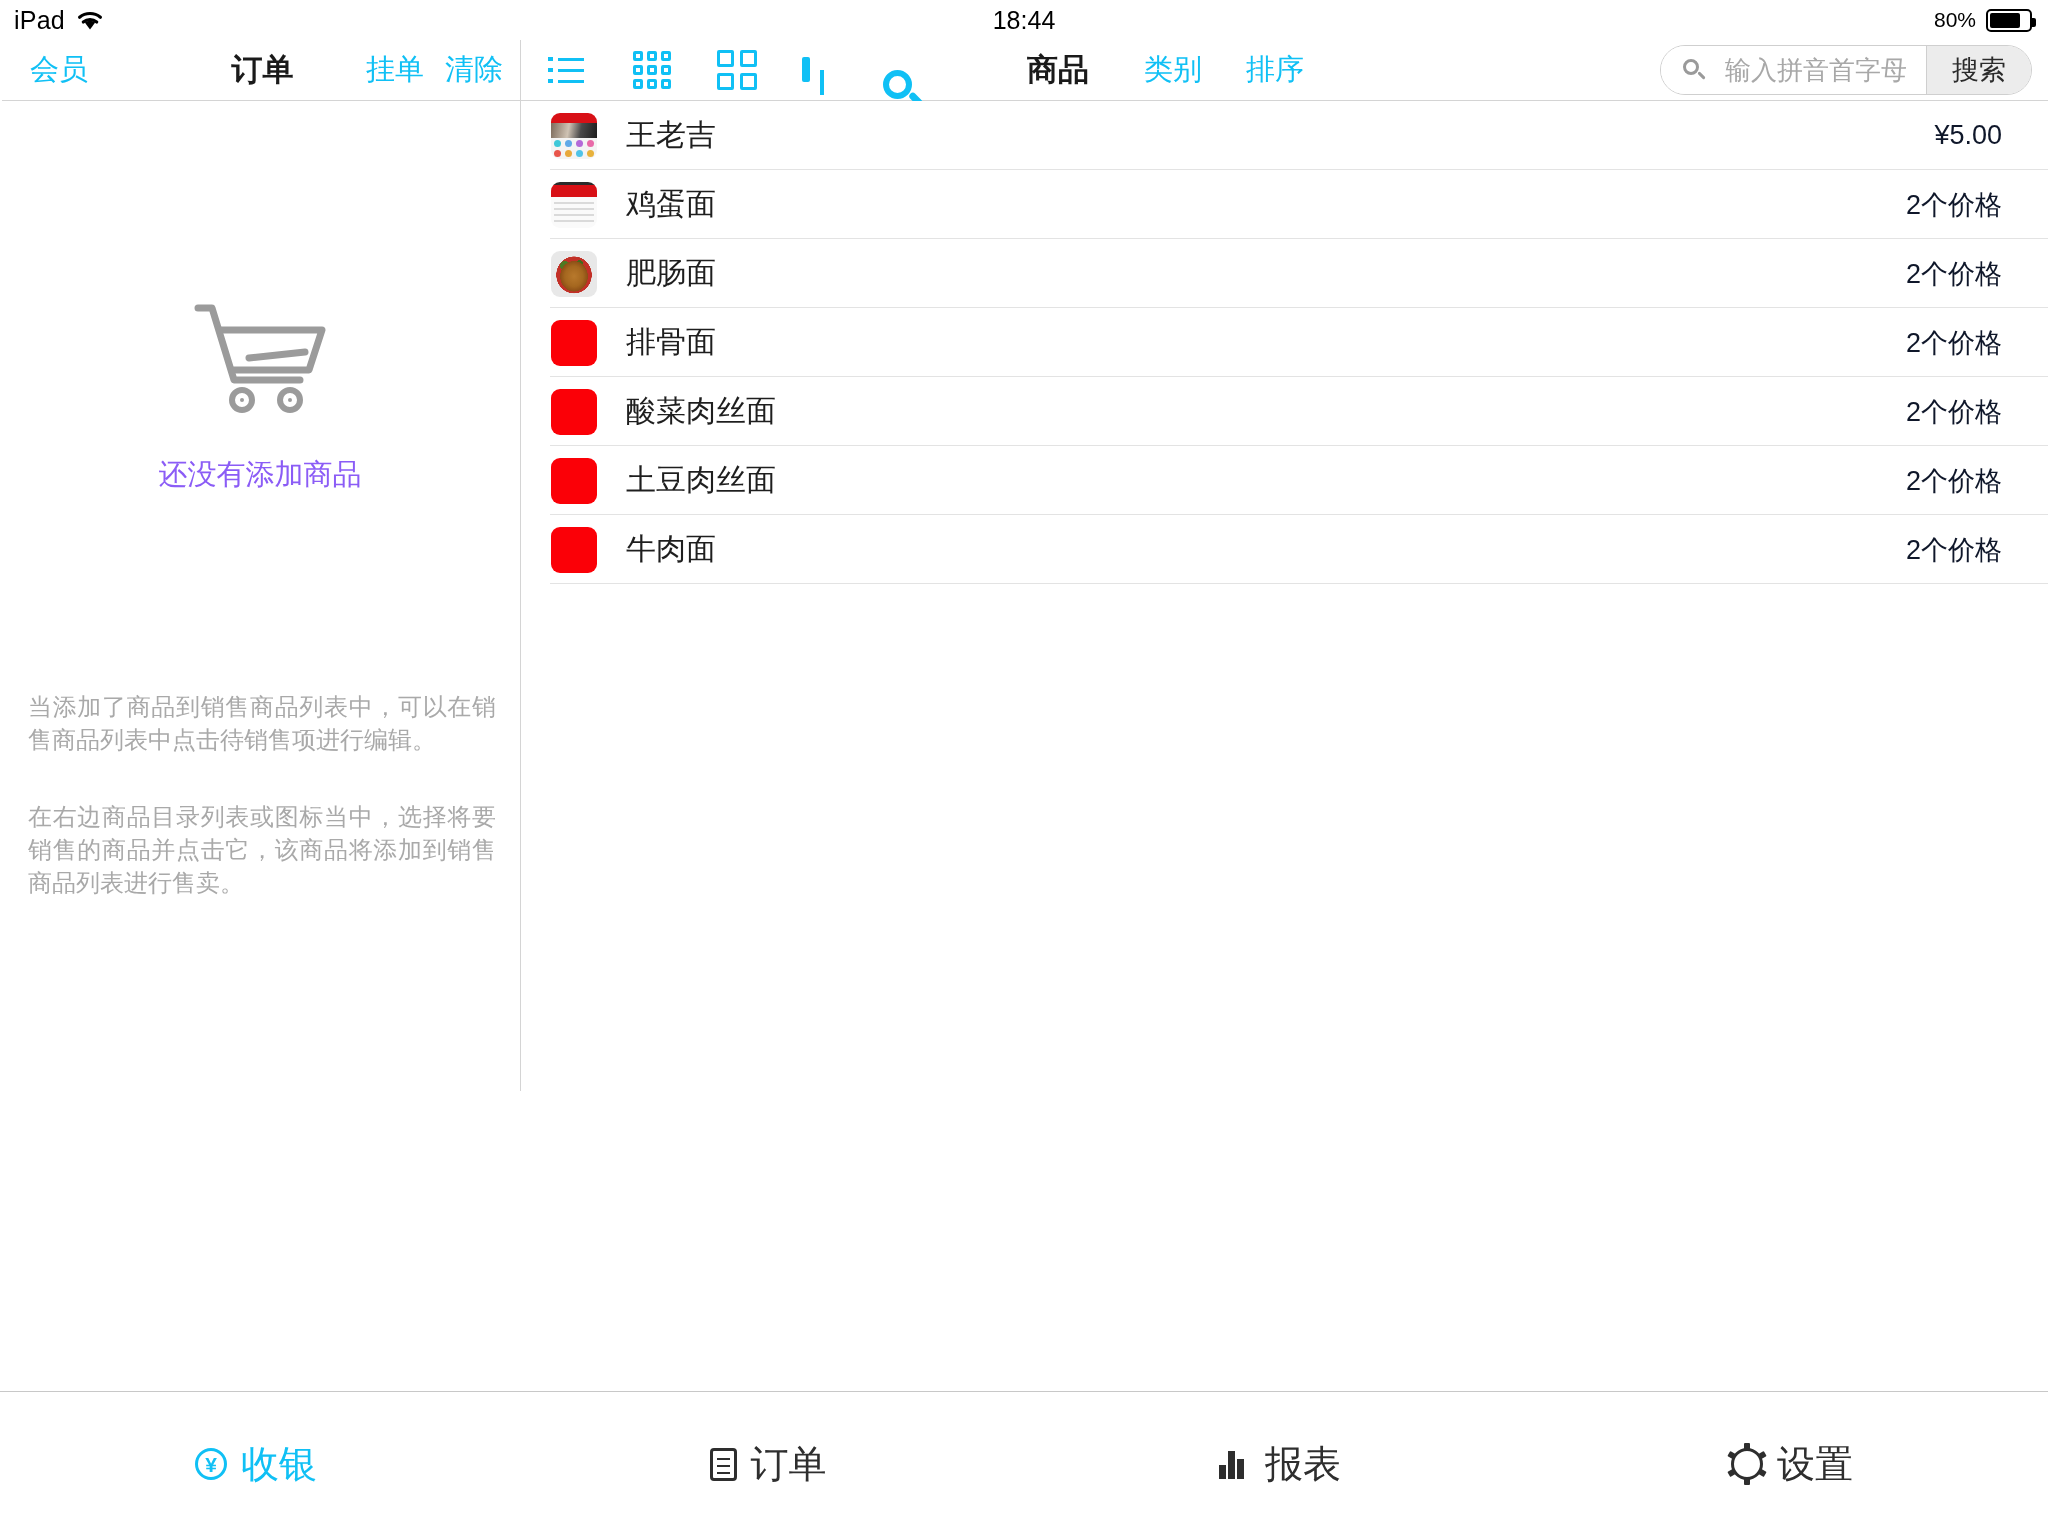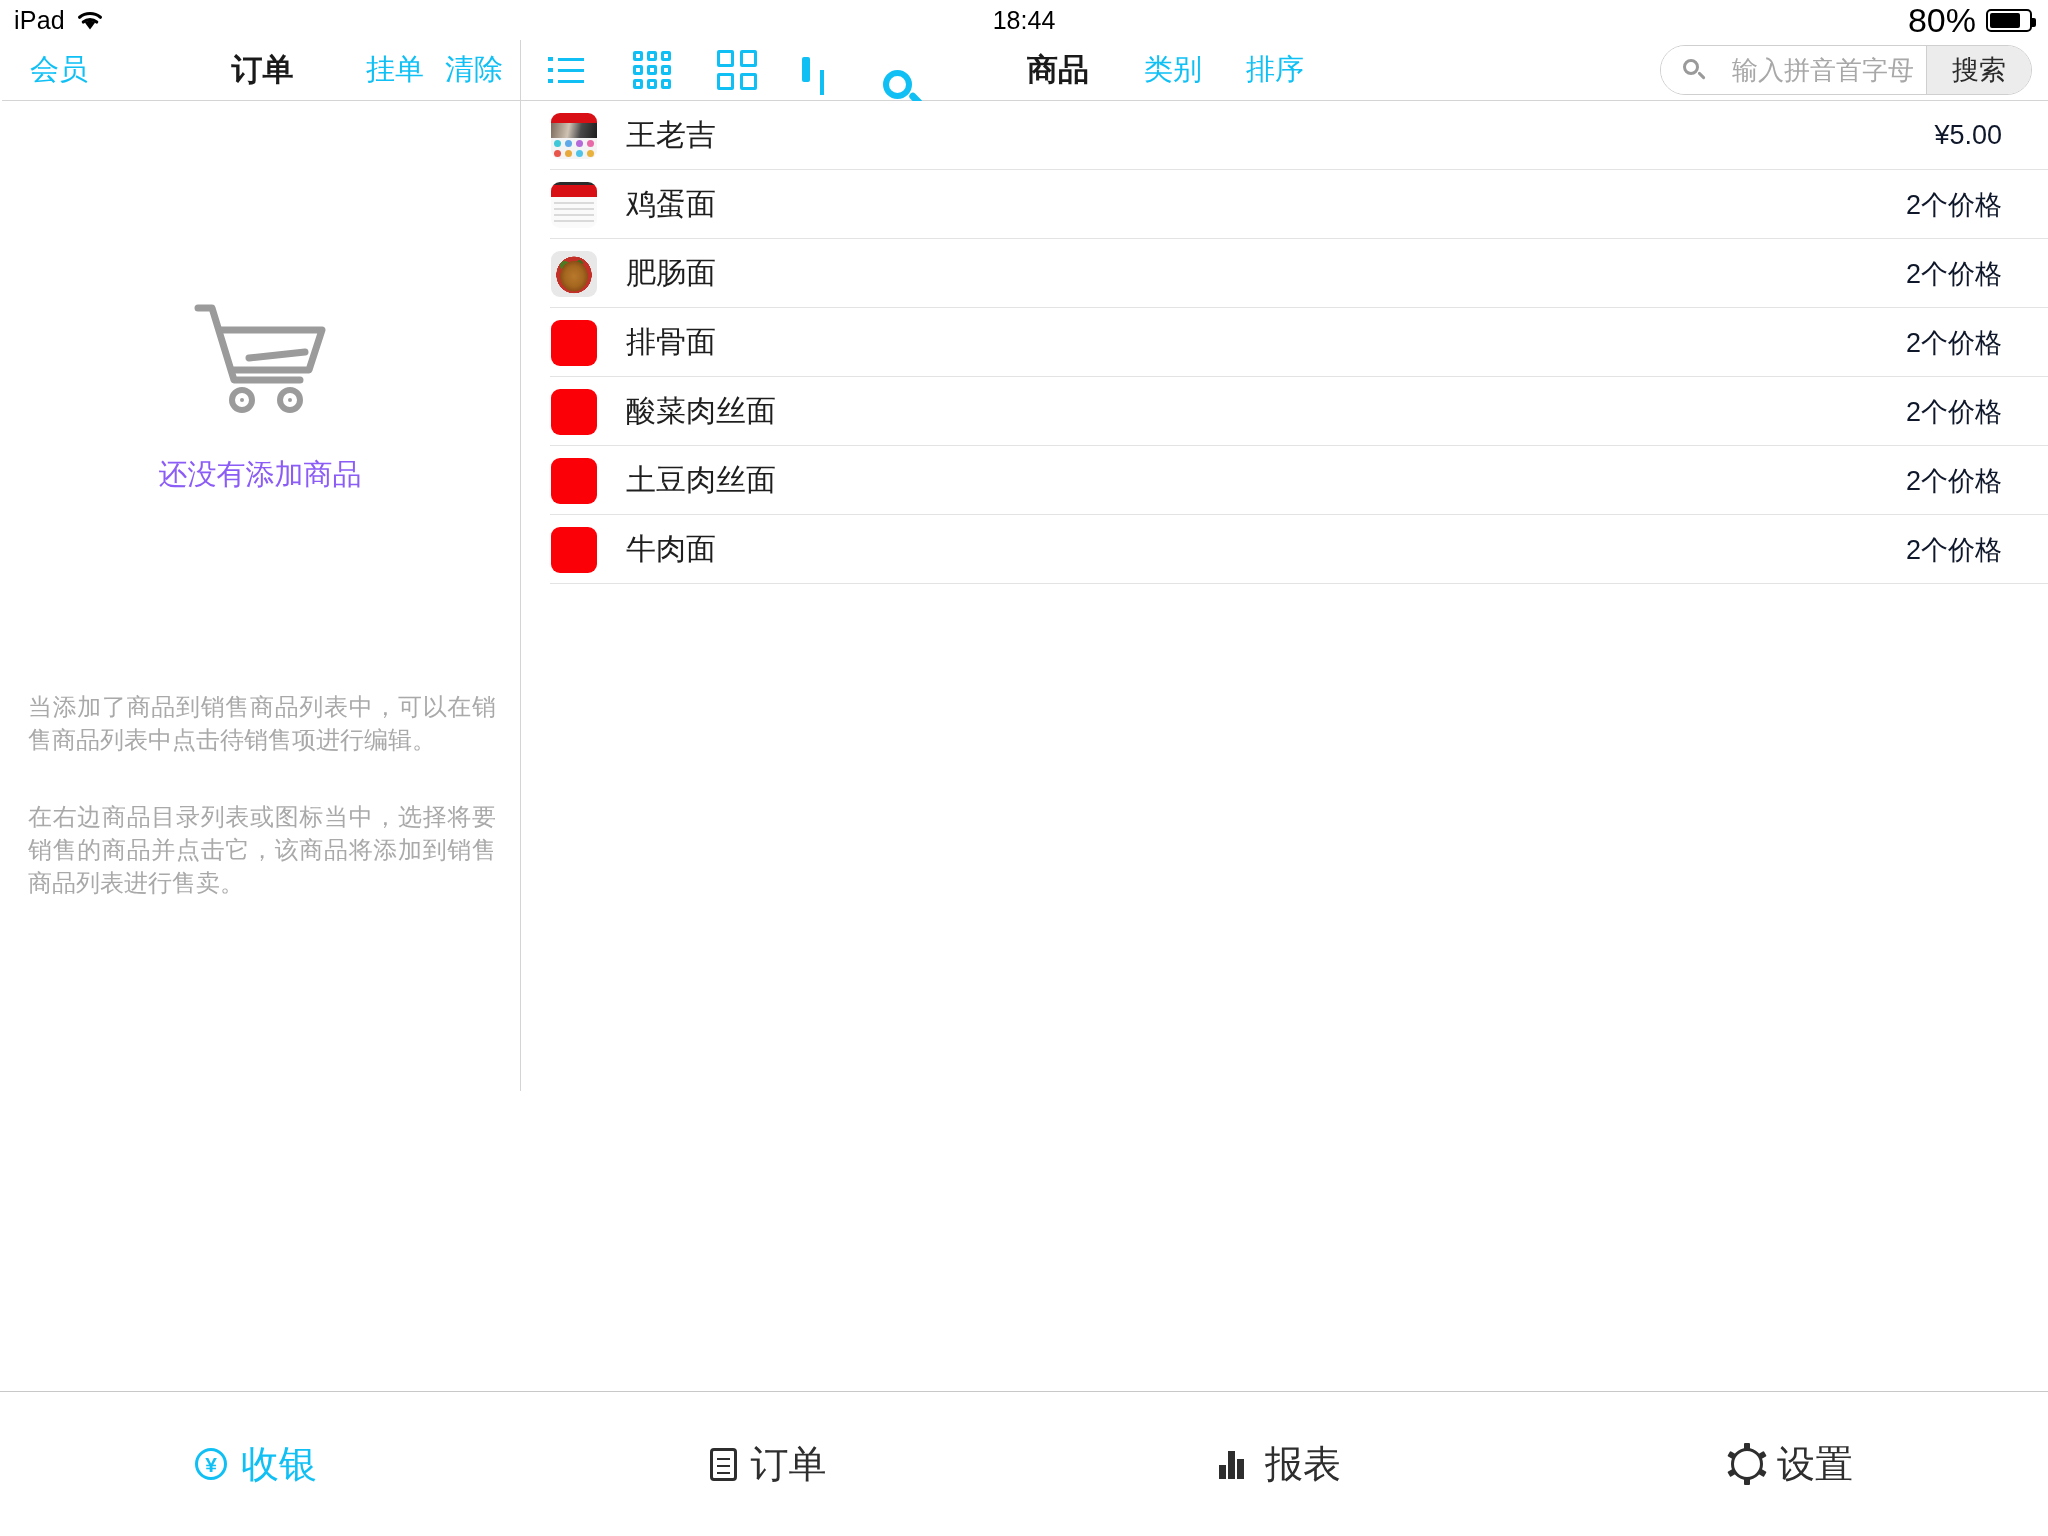--- a/index.html
+++ b/index.html
@@ -17,21 +17,21 @@
     position:absolute; top:0; left:0; width:2048px; height:40px;
     display:flex; align-items:center; color:#000;
   }
   .sb-left{ position:absolute; left:14px; display:flex; align-items:center; gap:10px; }
   .sb-device{ font-size:25px; letter-spacing:.2px; }
   .sb-center{
     position:absolute; left:0; width:100%; text-align:center;
     font-size:25px; font-weight:400;
   }
   .sb-right{ position:absolute; right:16px; display:flex; align-items:center; gap:10px; }
-  .sb-batt-txt{ font-size:34px;margin-left:36px; }
+  .sb-batt-txt{ font-size:21px;margin-left:36px; }
   .batt{
     position:relative; width:46px; height:23px;
     border:2px solid #000; border-radius:5px; padding:2px;
   }
   .batt i{ display:block; height:100%; background:#000; border-radius:2px; }
   .batt:after{
     content:""; position:absolute; right:-6px; top:7px;
     width:4px; height:9px; background:#000; border-radius:0 2px 2px 0;
   }
 
@@ -92,21 +92,21 @@
   }
 
   
   .searchwrap{
     position:absolute; top:50%; transform:translateY(-50%);
     right:16px; width:372px; height:50px;
     border:1px solid #cfcfcf; border-radius:25px;
     display:flex; overflow:hidden; background:#fff;
   }
   .sf{
-    flex:1; display:flex; align-items:center; gap:27px;
+    flex:1; display:flex; align-items:center; gap:20px;
     padding-left:22px; background:#fff; cursor:text;
   }
   .sf-mag{ position:relative; width:22px; height:22px; flex:none; }
   .sf-mag em{
     position:absolute; left:0; top:0; width:16px; height:16px;
     border:3px solid #9a9a9a; border-radius:50%;
   }
   .sf-mag i{
     position:absolute; left:14px; top:15px; width:9px; height:3px;
     background:#9a9a9a; border-radius:2px; transform:rotate(45deg);

